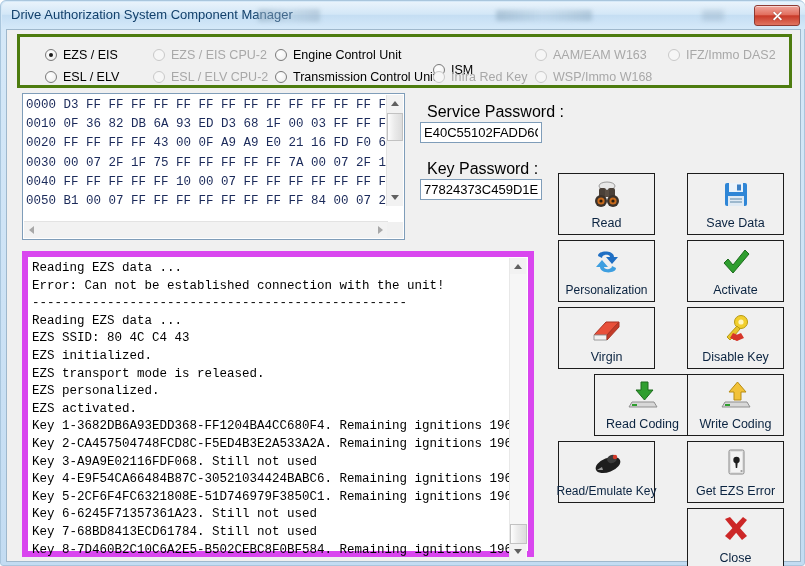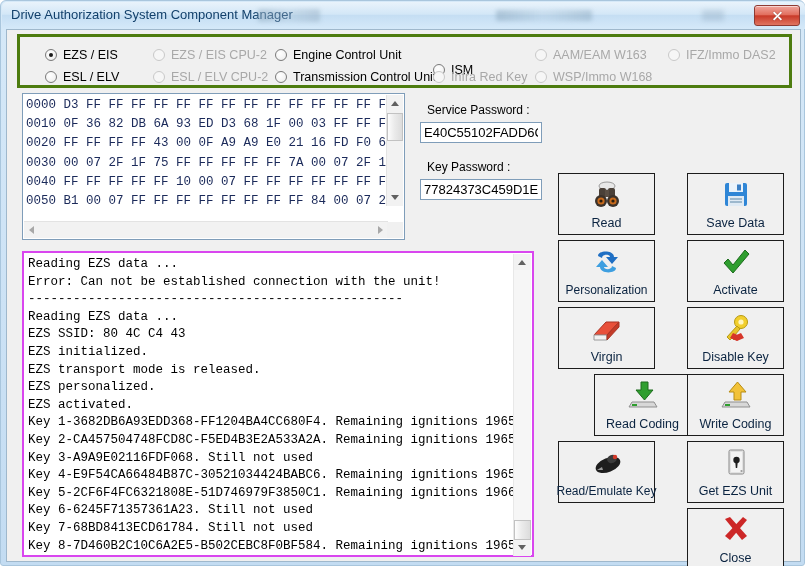--- a/index.html
+++ b/index.html
@@ -219,21 +219,21 @@
     position: absolute;
     background: linear-gradient(to right, #fdfdfd, #ebebeb 45%, #dcdcdc);
     border: 1px solid #c2c2c2;
     box-sizing: border-box;
     cursor: pointer;
   }
 
   
   .field-label {
     position: absolute;
-    font-size: 12px;
+    font-size: 16px;
     color: #000000;
     white-space: nowrap;
   }
   .text-input {
     position: absolute;
     box-sizing: border-box;
     background: #ffffff;
     border: 1px solid #7f9db9;
     font-family: "Liberation Sans", sans-serif;
     font-size: 13px;
@@ -243,21 +243,21 @@
     outline: none;
   }
 
   
   .logpanel {
     position: absolute;
     left: 15px; top: 221px;
     width: 512px; height: 306px;
     box-sizing: border-box;
     background: #ffffff;
-    border: 2px solid #d946ef;
+    border: 6px solid #d946ef;
   }
   .loglines {
     position: absolute;
     left: 4px; top: 3px;
     width: 488px; height: 298px;
     overflow: hidden;
     font-family: "Liberation Mono", "DejaVu Sans Mono", monospace;
     font-size: 12.5px;
     line-height: 17.6px;
     color: #000000;
@@ -475,21 +475,21 @@
           <span class="lbl">Read/Emulate Key</span>
         </div>
         <div class="btn" style="left: 680px; top: 411px;">
           <span class="icon"><svg xmlns="http://www.w3.org/2000/svg" viewBox="0 0 34 32" width="34" height="32">
               <rect x="10" y="3" width="15" height="24" rx="1.5" fill="#e2e2e2" stroke="#8a8a8a" stroke-width="1"></rect>
               <rect x="12" y="5" width="11" height="20" fill="#f4f4f4"></rect>
               <circle cx="17.5" cy="13" r="3.2" fill="#1e1e1e"></circle>
               <path d="M16.2 14 L18.8 14 L18.2 21 L16.8 21 Z" fill="#1e1e1e"></path>
               <circle cx="22.5" cy="24" r="1.1" fill="#9a9a9a"></circle>
             </svg></span>
-          <span class="lbl">Get EZS Unit</span>
+          <span class="lbl">Get EZS Error</span>
         </div>
         <div class="btn" style="left: 680px; top: 478px;">
           <span class="icon"><svg xmlns="http://www.w3.org/2000/svg" viewBox="0 0 34 32" width="34" height="32">
               <path d="M6 5 L11 3 L28 22 L23 26 Z" fill="#cc2727"></path>
               <path d="M28 6 L24 3 L6 22 L11 26 Z" fill="#cc2727"></path>
             </svg></span>
           <span class="lbl">Close</span>
         </div>
       </div>
 

